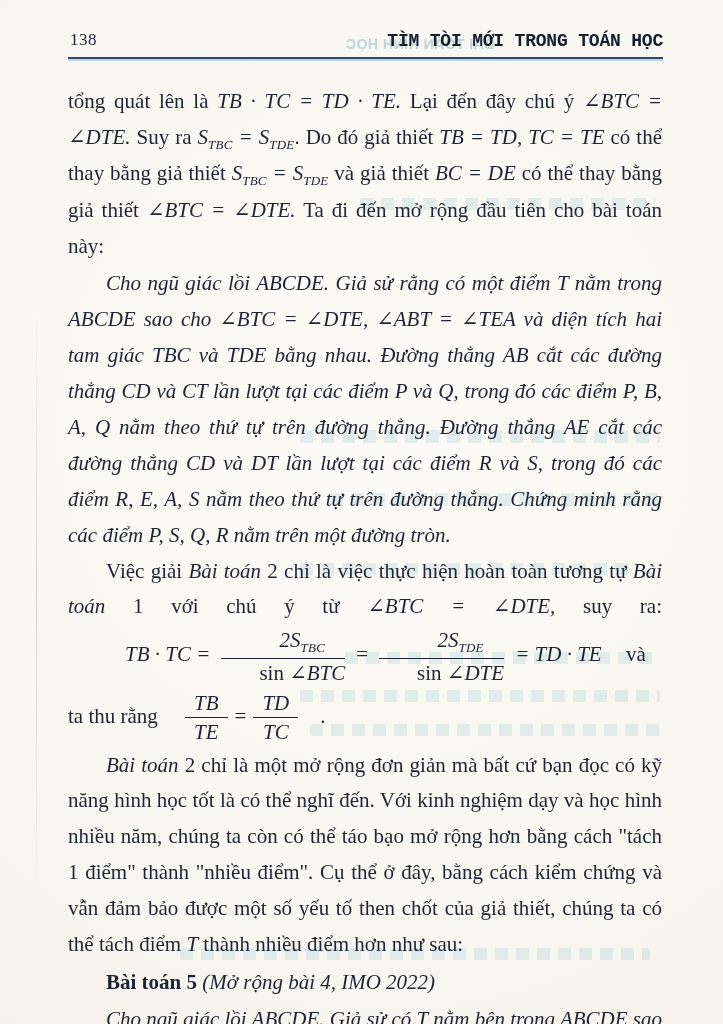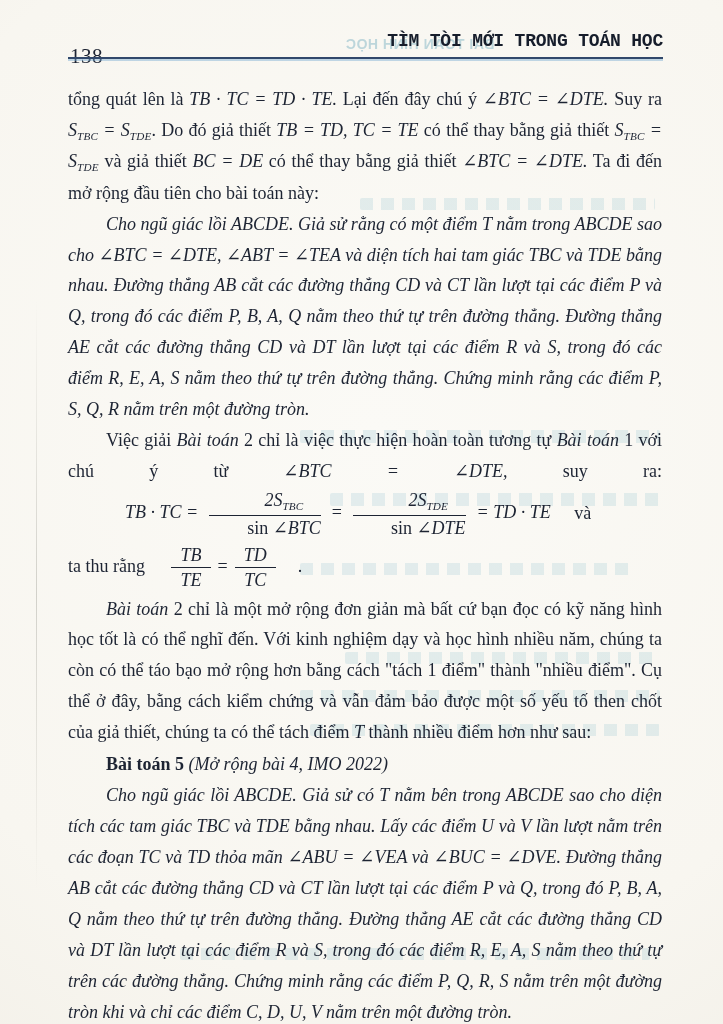--- a/index.html
+++ b/index.html
@@ -18,29 +18,29 @@
     position:absolute;left:255px;top:36px;width:330px;
     transform:scaleX(-1);color:rgba(72,150,176,.34);
     font-family:"Liberation Sans","DejaVu Sans",sans-serif;
     font-weight:bold;font-size:14px;letter-spacing:.5px;filter:blur(.4px);
     text-align:center;white-space:nowrap;
   }
   .stripe{position:absolute;border-radius:2px;filter:blur(.5px);
     background:repeating-linear-gradient(90deg, rgba(84,160,186,.14) 0 13px, rgba(84,160,186,0) 13px 21px);}
   
   .header{position:absolute;left:68px;right:60px;top:30px;height:24px;}
-  .pagenum{position:absolute;left:2px;top:14px;font-size:21px;letter-spacing:.5px;}
+  .pagenum{position:absolute;left:2px;top:0;font-size:17px;letter-spacing:.5px;}
   .htitle{position:absolute;right:0;top:1px;
     font-family:Liberation Mono, monospace;
     font-weight:bold;font-size:18px;letter-spacing:-0.2px;color:#161d2b;}
   .rule{position:absolute;left:68px;right:60px;top:57px;height:2px;
     background:#31486b;box-shadow:0 2px 0 rgba(120,170,210,.45);}
   
   .content{position:absolute;left:68px;right:61px;top:84px;}
-  p{margin:0;font-size:18px;line-height:1.71;color:#1d2433;}
+  p{margin:0;font-size:21px;line-height:1.71;color:#1d2433;}
   .just{text-align:justify;text-justify:inter-word;}
   .indent{text-indent:38px;}
   .run-i,.run-m,.mi{font-style:italic;}
   sub.run-sub{font-style:italic;font-size:.62em;vertical-align:-.4em;letter-spacing:.2px;}
   strong{font-weight:bold;}
   em{font-style:italic;}
   .stmt{line-height:1.72;}
   .hpad{margin-top:2px;}
   
   .mathline{white-space:nowrap;display:inline-block;vertical-align:middle;margin:2px 15px;}

